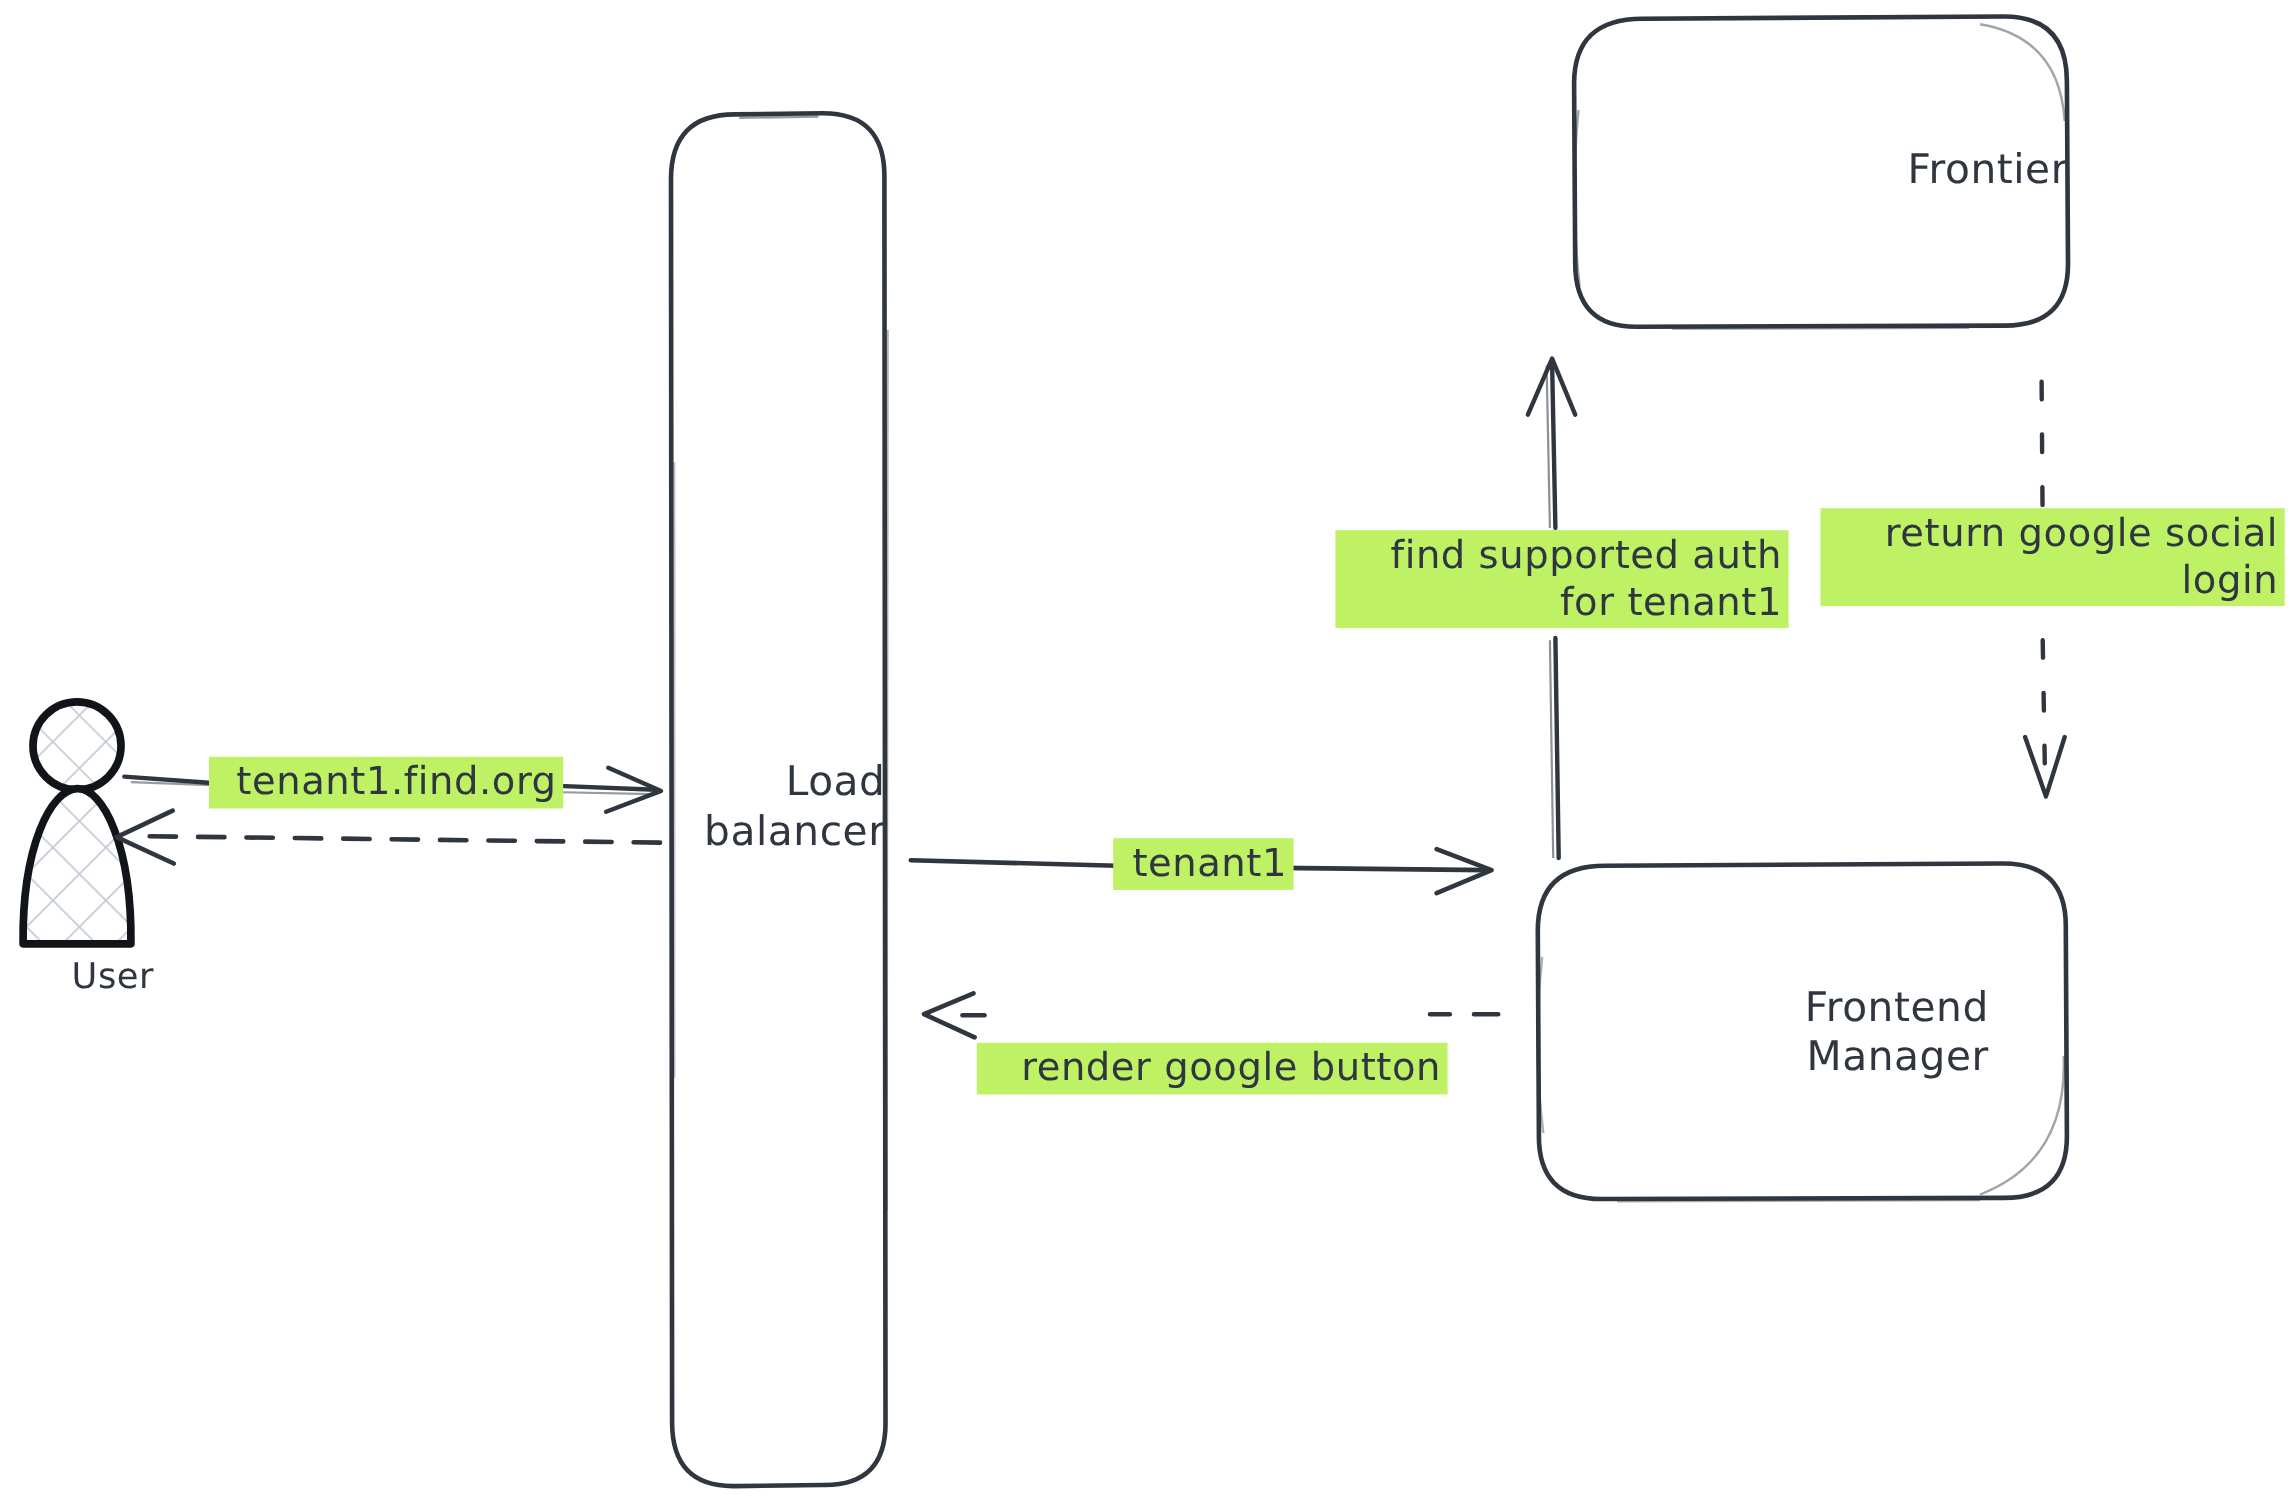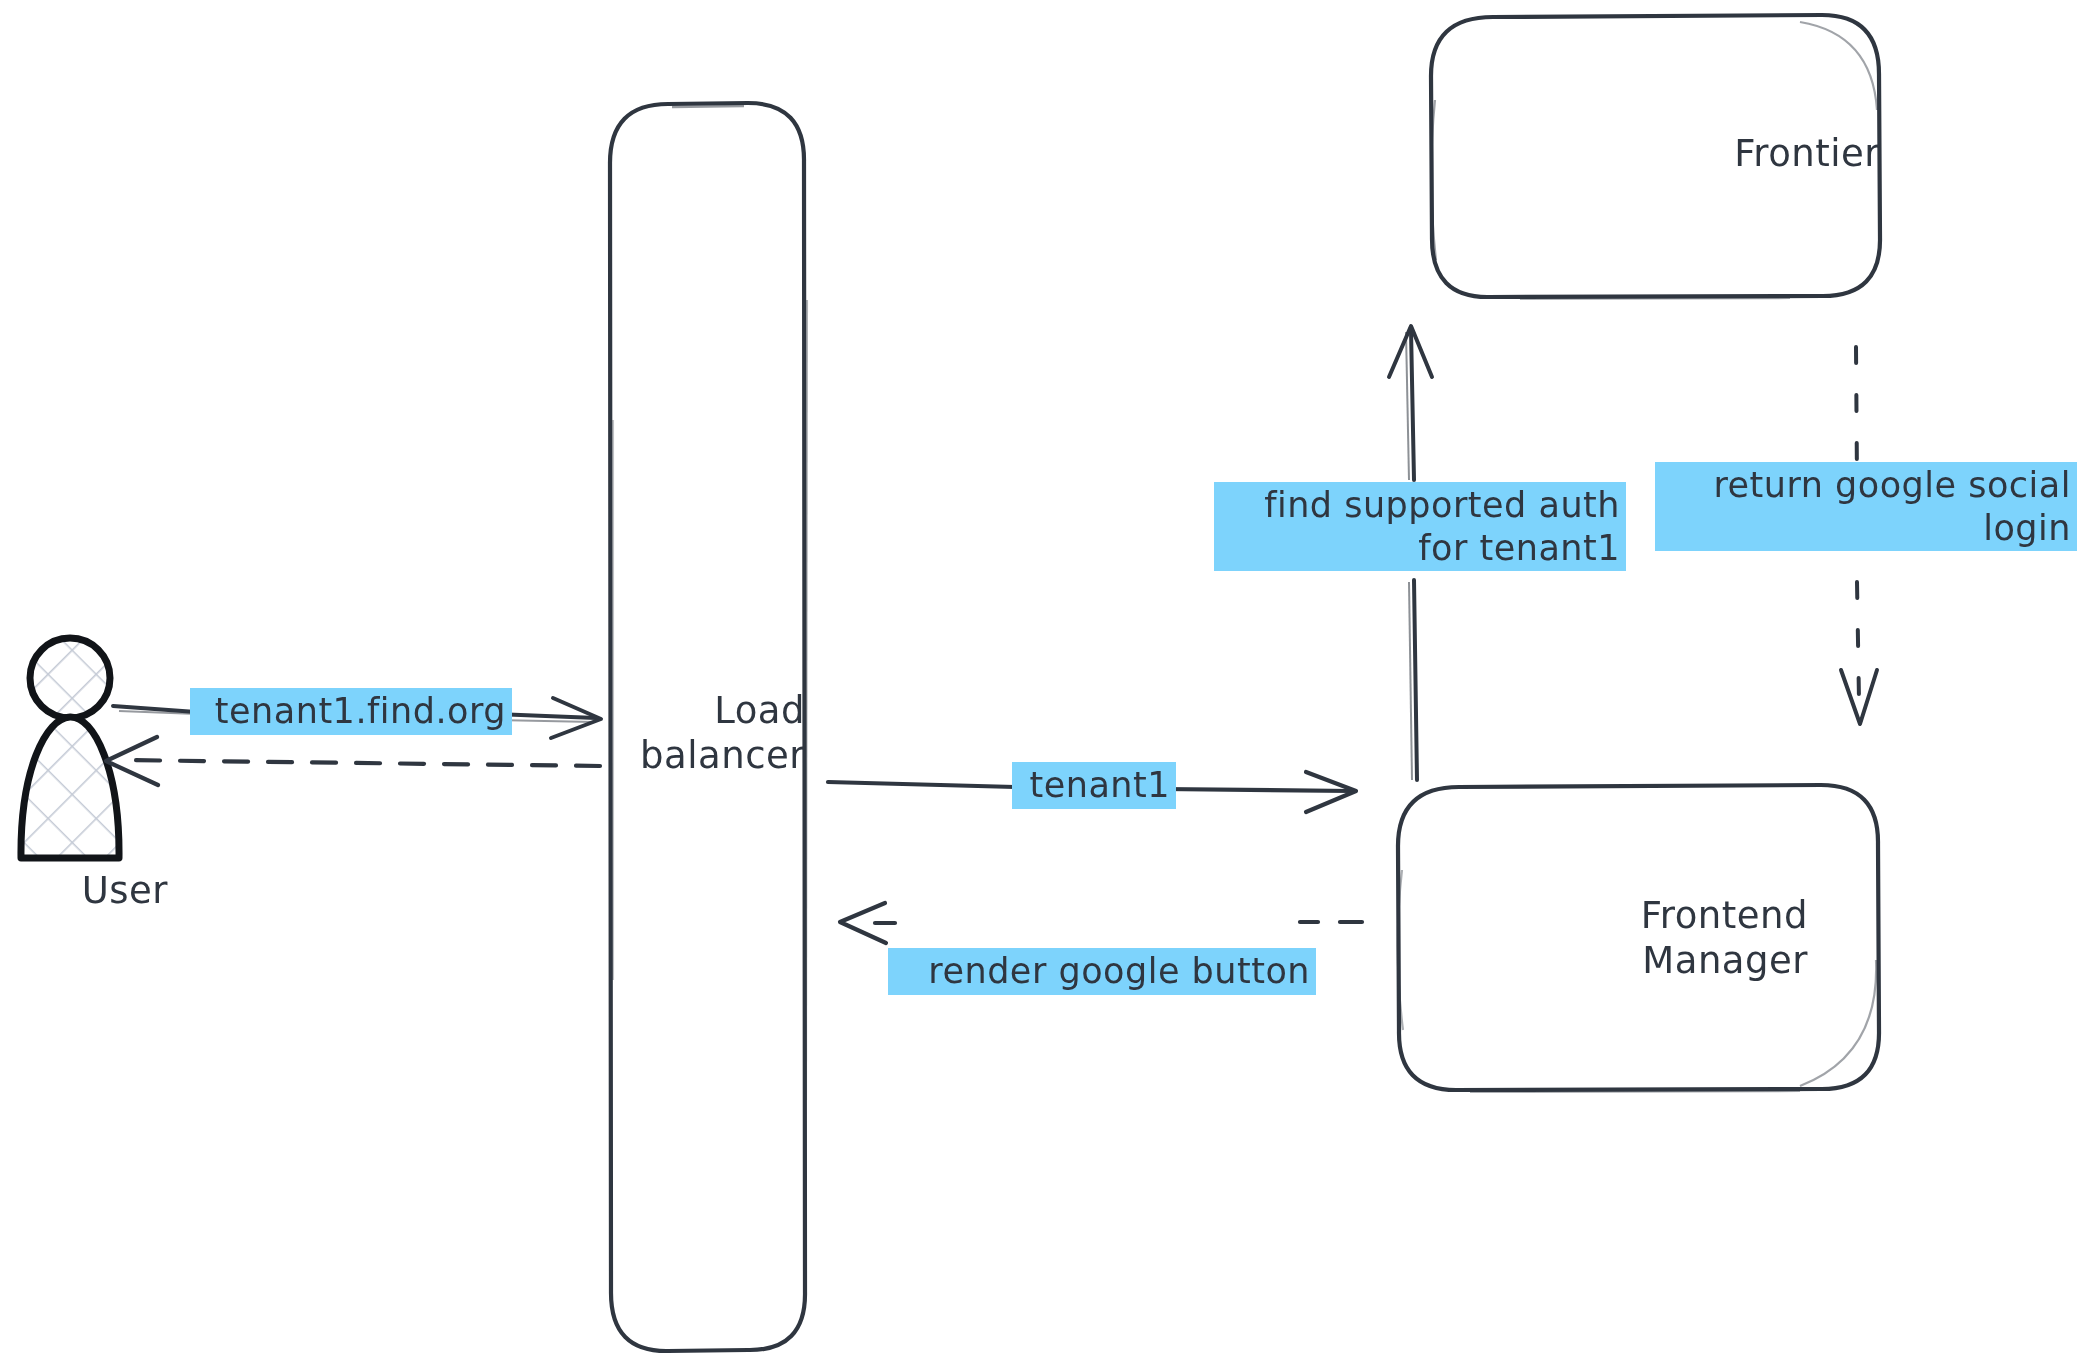--- a/index.html
+++ b/index.html
@@ -37,25 +37,24 @@
     pointer-events: none;
     letter-spacing: 0.5px;
   }
   .node-label {
     font-size: 37px;
   }
   .edge-label {
     font-size: 35px;
   }
   .actor-label {
-    font-size: 37px;
-    padding-left: 28px;
+    font-size: 32px;
   }
   .edge-label.on-white {
-    background: #7dd3fc;
+    background: #bef264;
     padding: 2px 6px;
   }
 </style>
 </head>
 <body>
 
 <div id="stage">
 
   <svg class="layer" viewBox="0 0 2083 1372" xmlns="http://www.w3.org/2000/svg">
     <defs>

